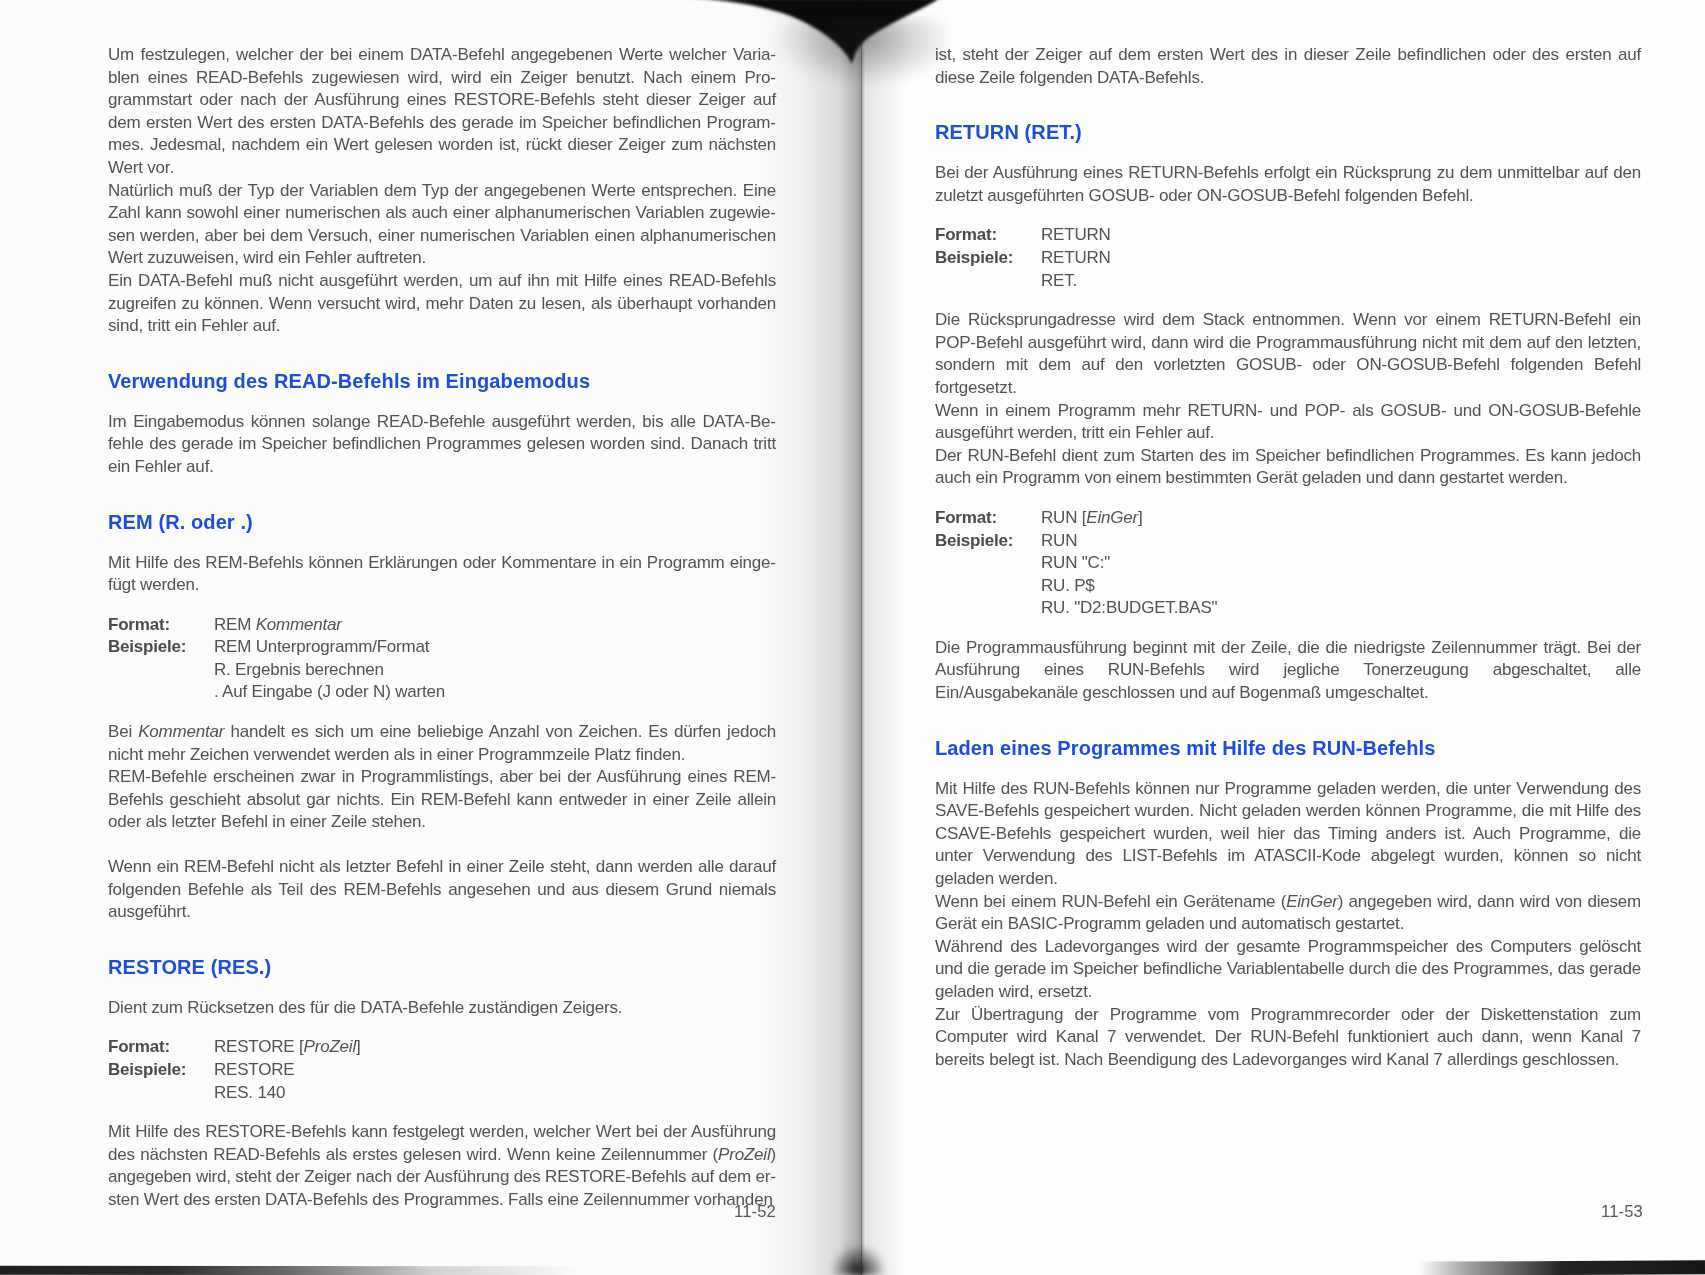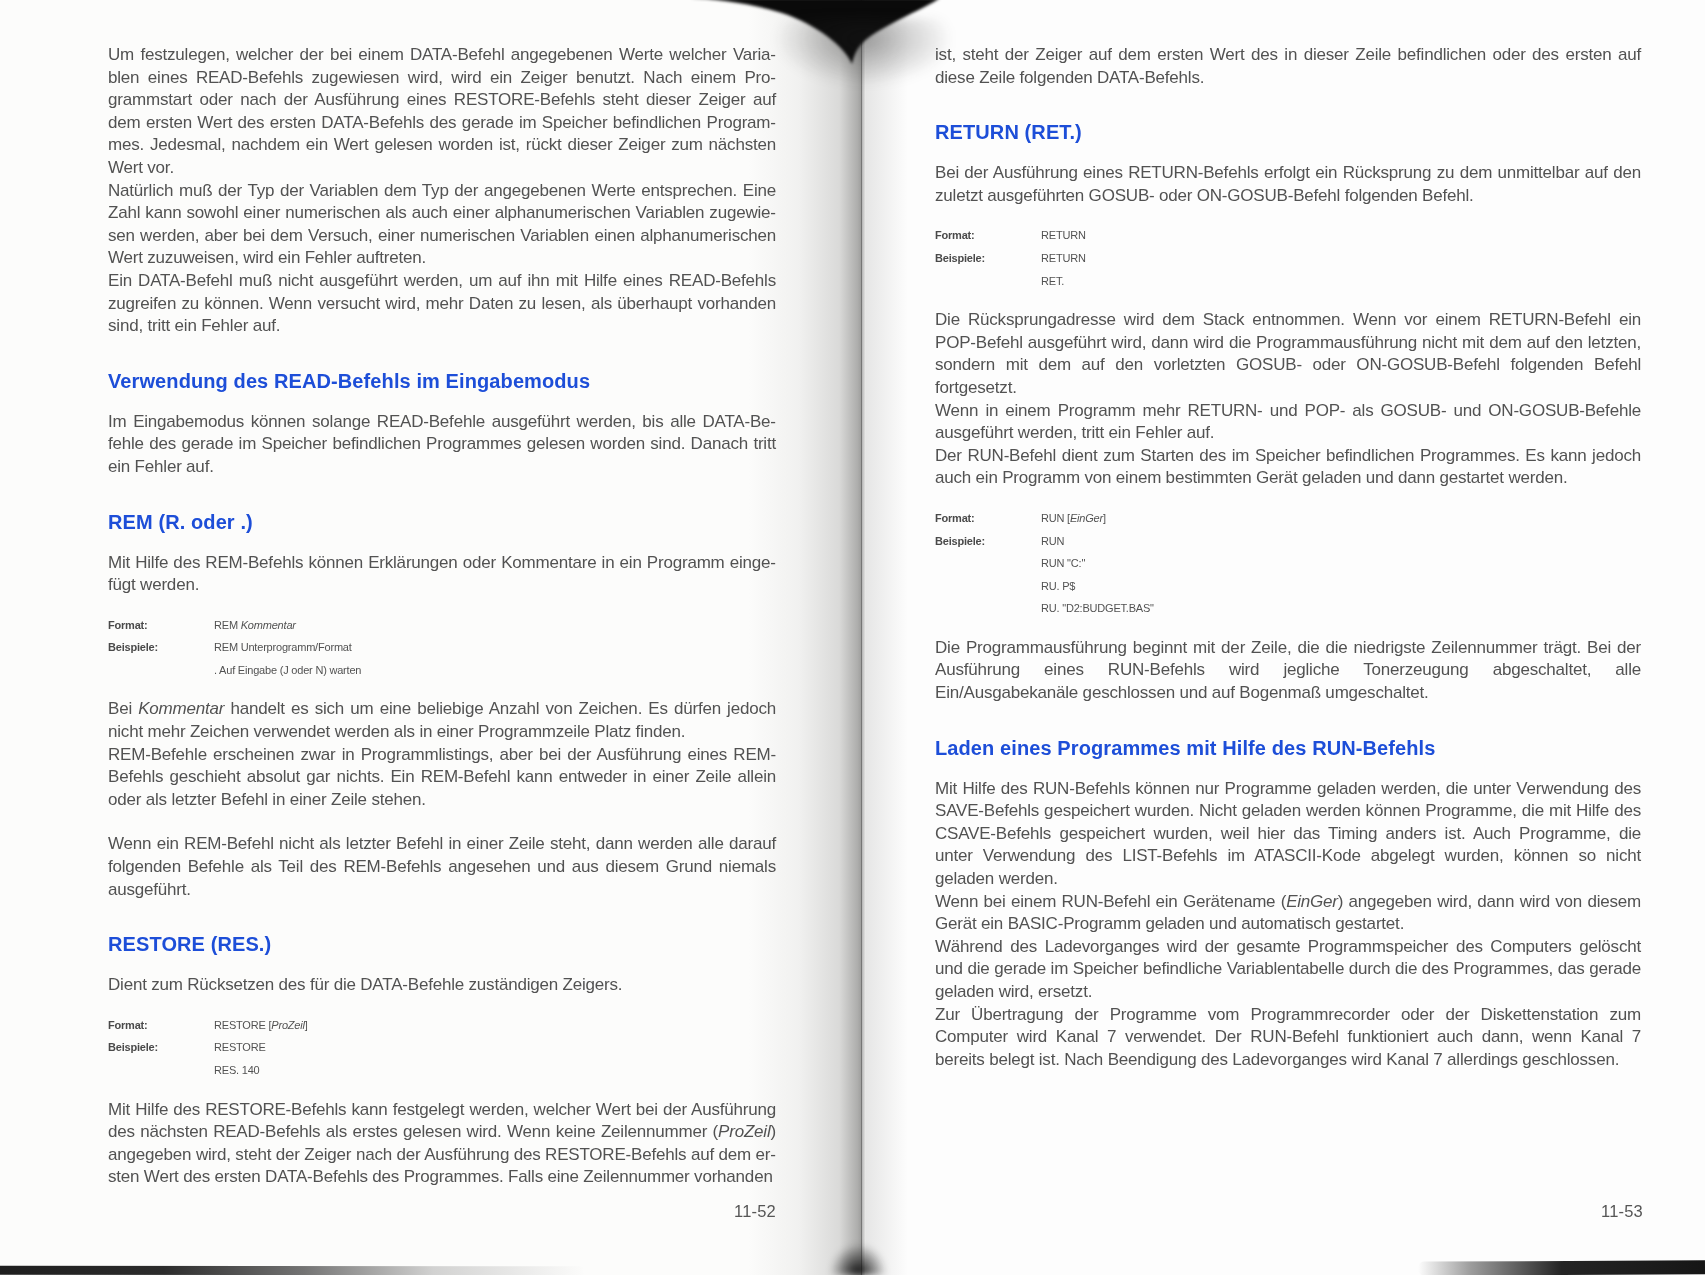--- a/index.html
+++ b/index.html
@@ -21,21 +21,21 @@
     margin:0; text-align:justify; text-justify:inter-word;
     font-size:17px; line-height:22.6px; letter-spacing:-0.2px;
     color:#525252; hyphens:manual; -webkit-hyphens:manual;
   }
   .para i, .fmt i { font-style:italic; }
   .h {
     font-size:20px; font-weight:bold; color:#1d4ed8;
     margin:31px 0 17px 0; line-height:25px; letter-spacing:0.1px;
   }
   .fmt { margin:17px 0 17px 0; }
-  .fmt-row { display:flex; font-size:11px; line-height:22.6px; letter-spacing:-0.2px; color:#525252; }
+  .fmt-row { display:flex; font-size:17px; line-height:22.6px; letter-spacing:-0.2px; color:#525252; }
   .fmt-label { flex:0 0 106px; font-weight:bold; color:#4a4a4a; }
   .fmt-value { white-space:pre-wrap; }
   .sp { height:22px; }
 
   .page-number {
     position:absolute; top:1202px; font-size:16.5px; color:#565656;
     text-align:right; letter-spacing:0.2px;
   }
   #pagenum-left  { left:108px; width:668px; }
   #pagenum-right { left:937px; width:706px; }
@@ -96,20 +96,24 @@
       <div class="h">REM (R. oder .)</div>
       <p class="para">Mit Hilfe des REM-Befehls können Erklärungen oder Kommentare in ein Programm einge­fügt werden.</p>
       <div class="fmt">
         <div class="fmt-row">
           <span class="fmt-label">Format:</span>
           <span class="fmt-value">REM <i>Kommentar</i></span>
         </div>
         <div class="fmt-row">
           <span class="fmt-label">Beispiele:</span>
           <span class="fmt-value">REM Unterprogramm/Format</span>
+        </div>
+        <div class="fmt-row">
+          <span class="fmt-label"></span>
+          <span class="fmt-value">R. Ergebnis berechnen</span>
         </div>
         <div class="fmt-row">
           <span class="fmt-label"></span>
           <span class="fmt-value">. Auf Eingabe (J oder N) warten</span>
         </div>
       </div>
       <p class="para">Bei <i>Kommentar</i> handelt es sich um eine beliebige Anzahl von Zeichen. Es dürfen jedoch nicht mehr Zeichen verwendet werden als in einer Programmzeile Platz finden.</p>
       <p class="para">REM-Befehle erscheinen zwar in Programmlistings, aber bei der Ausführung eines REM-Befehls geschieht absolut gar nichts. Ein REM-Befehl kann entweder in einer Zeile allein oder als letzter Befehl in einer Zeile stehen.</p>
       <div class="sp"></div>
       <p class="para">Wenn ein REM-Befehl nicht als letzter Befehl in einer Zeile steht, dann werden alle darauf folgenden Befehle als Teil des REM-Befehls angesehen und aus diesem Grund niemals ausgeführt.</p>

